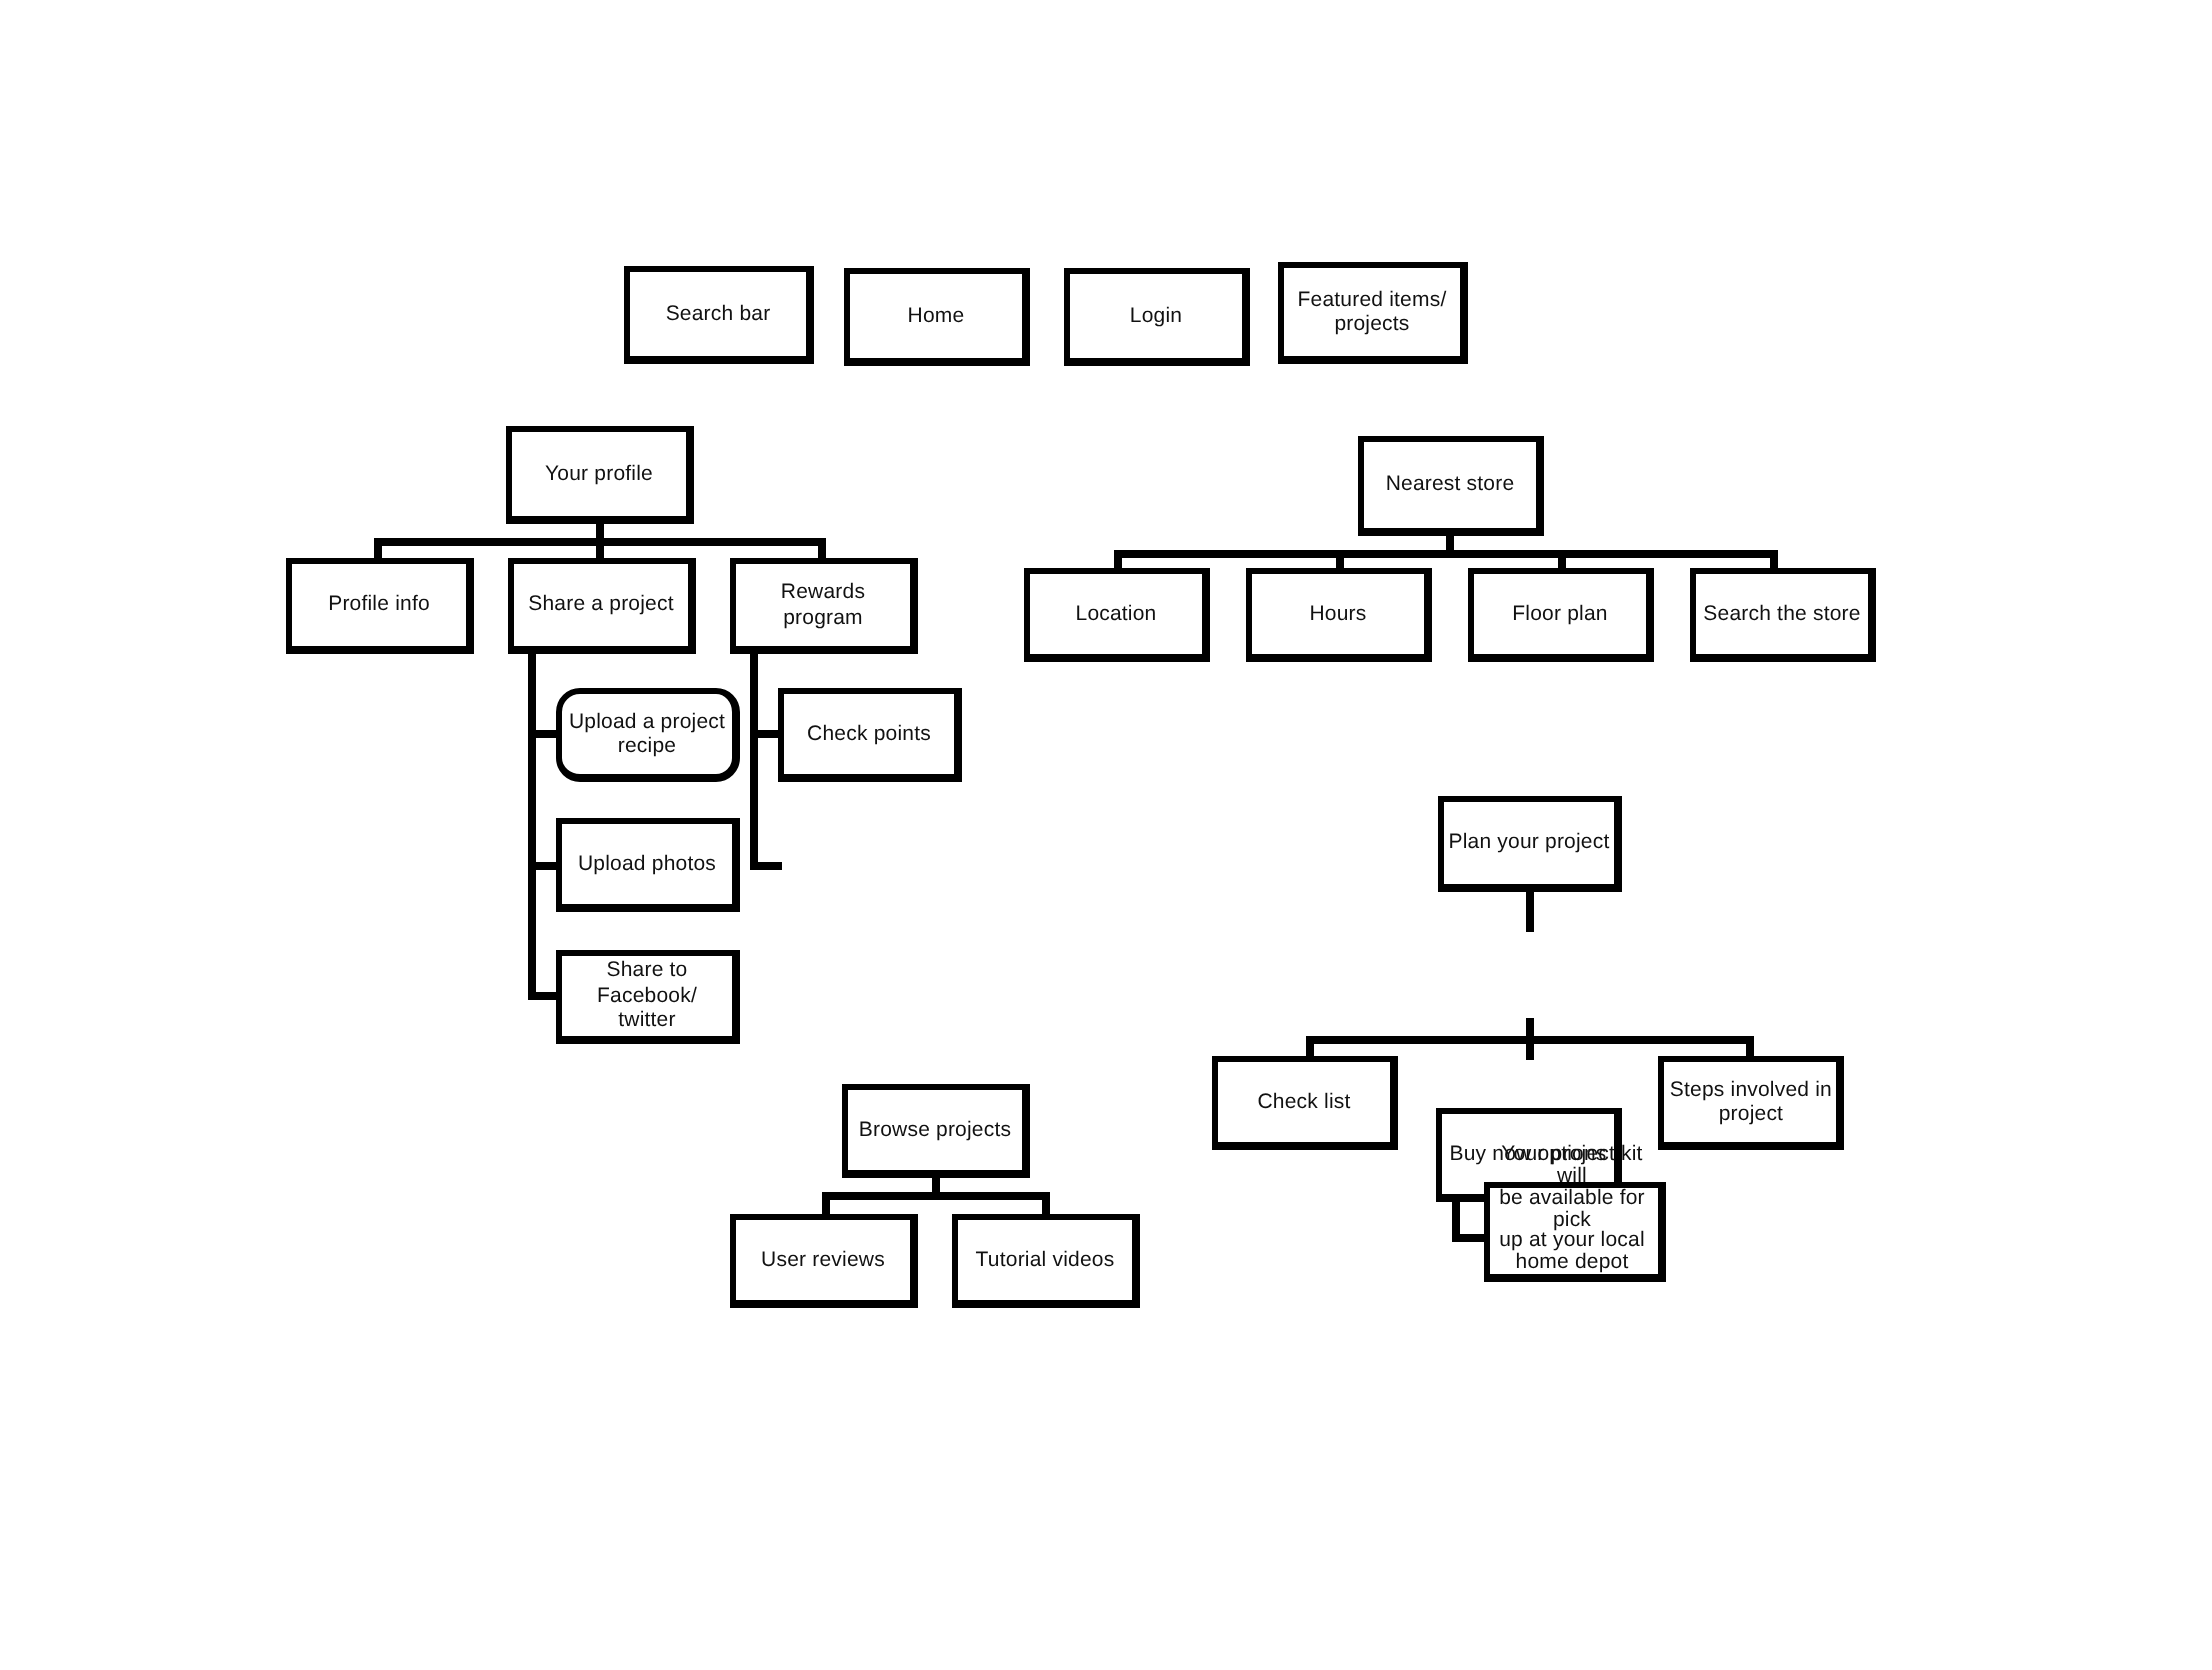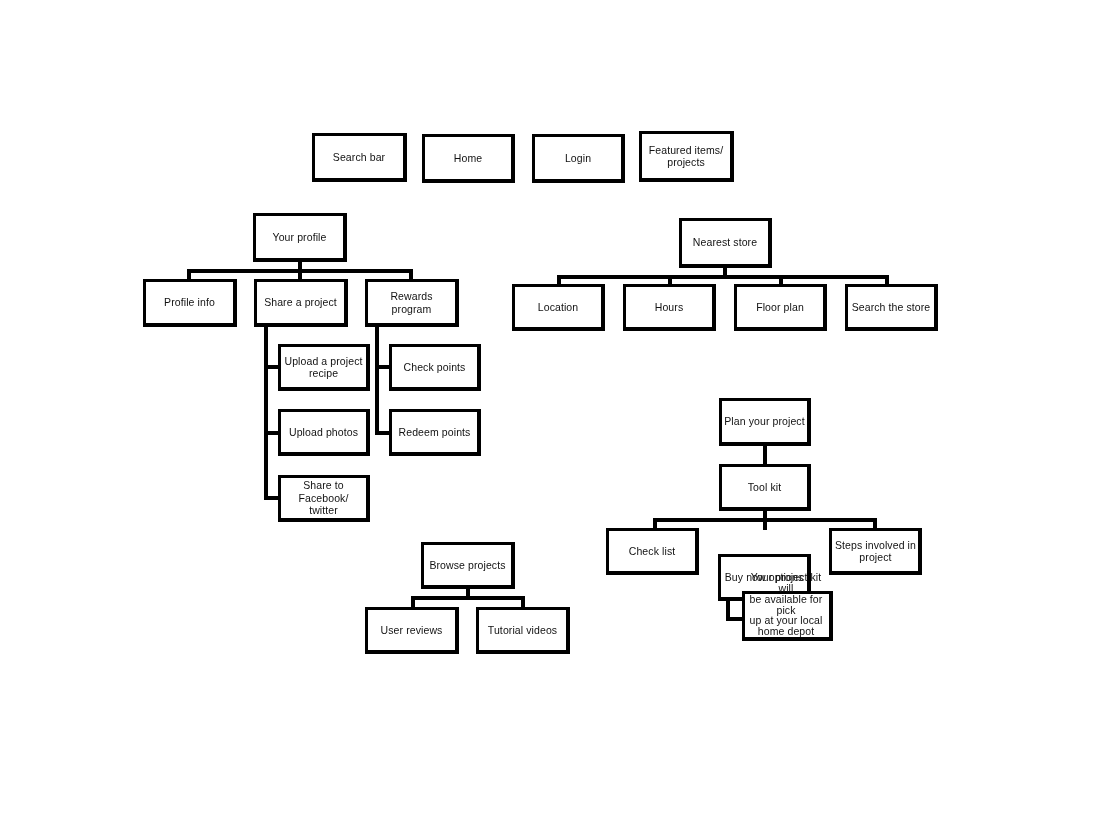--- a/index.html
+++ b/index.html
@@ -90,41 +90,38 @@
   </div>
   <div class="node" style="left:365px; top:279px; width:94px; height:48px;">
     <span class="label">Rewards program</span>
   </div>
 
   <div class="conn v" style="left:264px; top:325px; height:175px;"></div>
   <div class="conn h" style="left:264px; top:365px; width:16px;"></div>
   <div class="conn h" style="left:264px; top:431px; width:16px;"></div>
   <div class="conn h" style="left:264px; top:496px; width:16px;"></div>
 
-  <div class="node" style="left:278px; top:344px; width:92px; height:47px;">
+  <div class="node" style="left:278px; top:344px; width:92px; height:47px;border-radius:12px;">
     <span class="label">Upload a project
 recipe</span>
   </div>
   <div class="node" style="left:278px; top:409px; width:92px; height:47px;">
     <span class="label">Upload photos</span>
   </div>
   <div class="node" style="left:278px; top:475px; width:92px; height:47px;">
     <span class="label">Share to Facebook/
 twitter</span>
   </div>
 
   <div class="conn v" style="left:375px; top:325px; height:110px;"></div>
   <div class="conn h" style="left:375px; top:365px; width:16px;"></div>
   <div class="conn h" style="left:375px; top:431px; width:16px;"></div>
 
   <div class="node" style="left:389px; top:344px; width:92px; height:47px;">
     <span class="label">Check points</span>
-  </div>
-  <div class="node" style="left:389px; top:409px; width:92px; height:47px;">
-    <span class="label">Redeem points</span>
   </div>
 
   <div class="node" style="left:679px; top:218px; width:93px; height:50px;">
     <span class="label">Nearest store</span>
   </div>
 
   <div class="conn v" style="left:723px; top:266px; height:12px;"></div>
   <div class="conn h" style="left:557px; top:275px; width:332px;"></div>
   <div class="conn v" style="left:557px; top:275px; height:12px;"></div>
   <div class="conn v" style="left:668px; top:275px; height:12px;"></div>
@@ -141,23 +138,20 @@
     <span class="label">Hours</span>
   </div>
   <div class="node" style="left:845px; top:284px; width:93px; height:47px;">
     <span class="label">Search the store</span>
   </div>
 
   <div class="node" style="left:719px; top:398px; width:92px; height:48px;">
     <span class="label">Plan your project</span>
   </div>
   <div class="conn v" style="left:763px; top:444px; height:22px;"></div>
-  <div class="node" style="left:719px; top:464px; width:92px; height:47px;">
-    <span class="label">Tool kit</span>
-  </div>
 
   <div class="conn v" style="left:763px; top:509px; height:12px;"></div>
   <div class="conn h" style="left:653px; top:518px; width:224px;"></div>
   <div class="conn v" style="left:653px; top:518px; height:12px;"></div>
   <div class="conn v" style="left:763px; top:518px; height:12px;"></div>
   <div class="conn v" style="left:873px; top:518px; height:12px;"></div>
 
   <div class="node" style="left:606px; top:528px; width:93px; height:47px;">
     <span class="label">Check list</span>
   </div>

